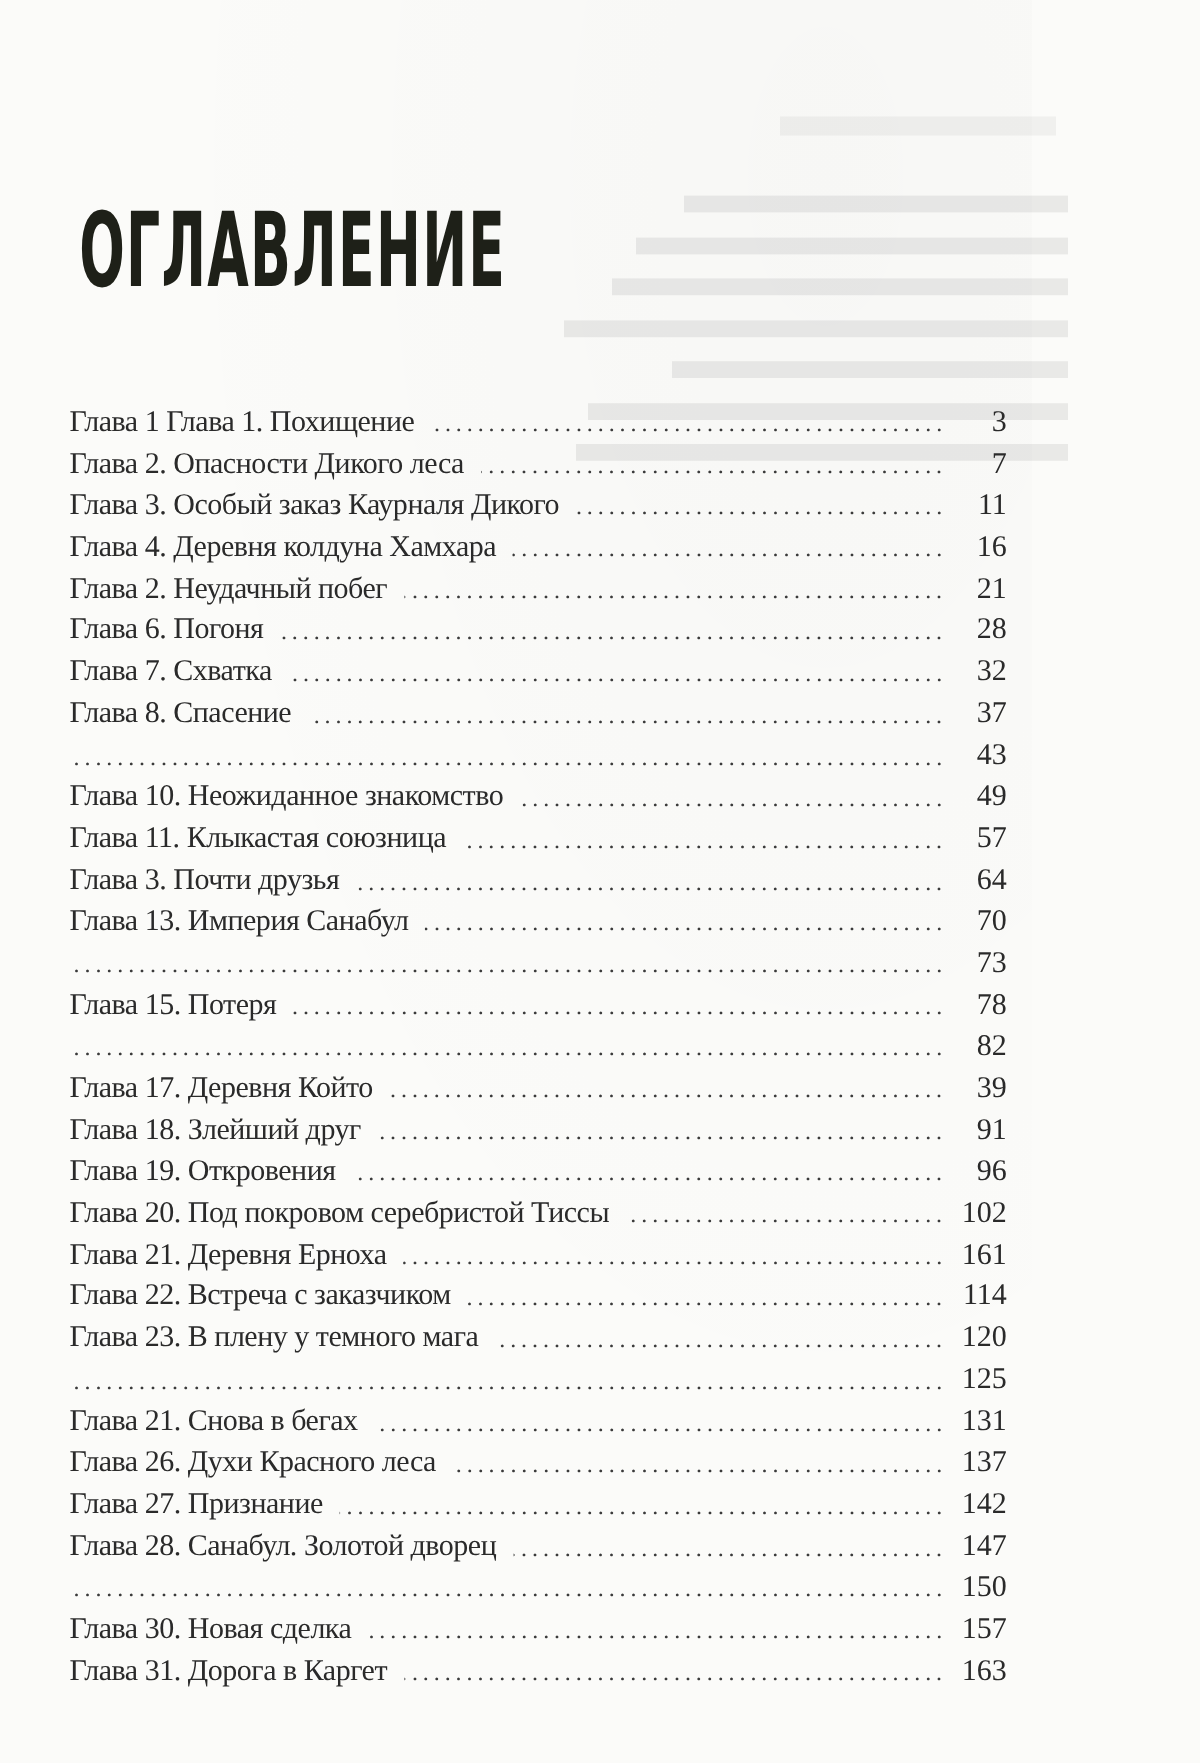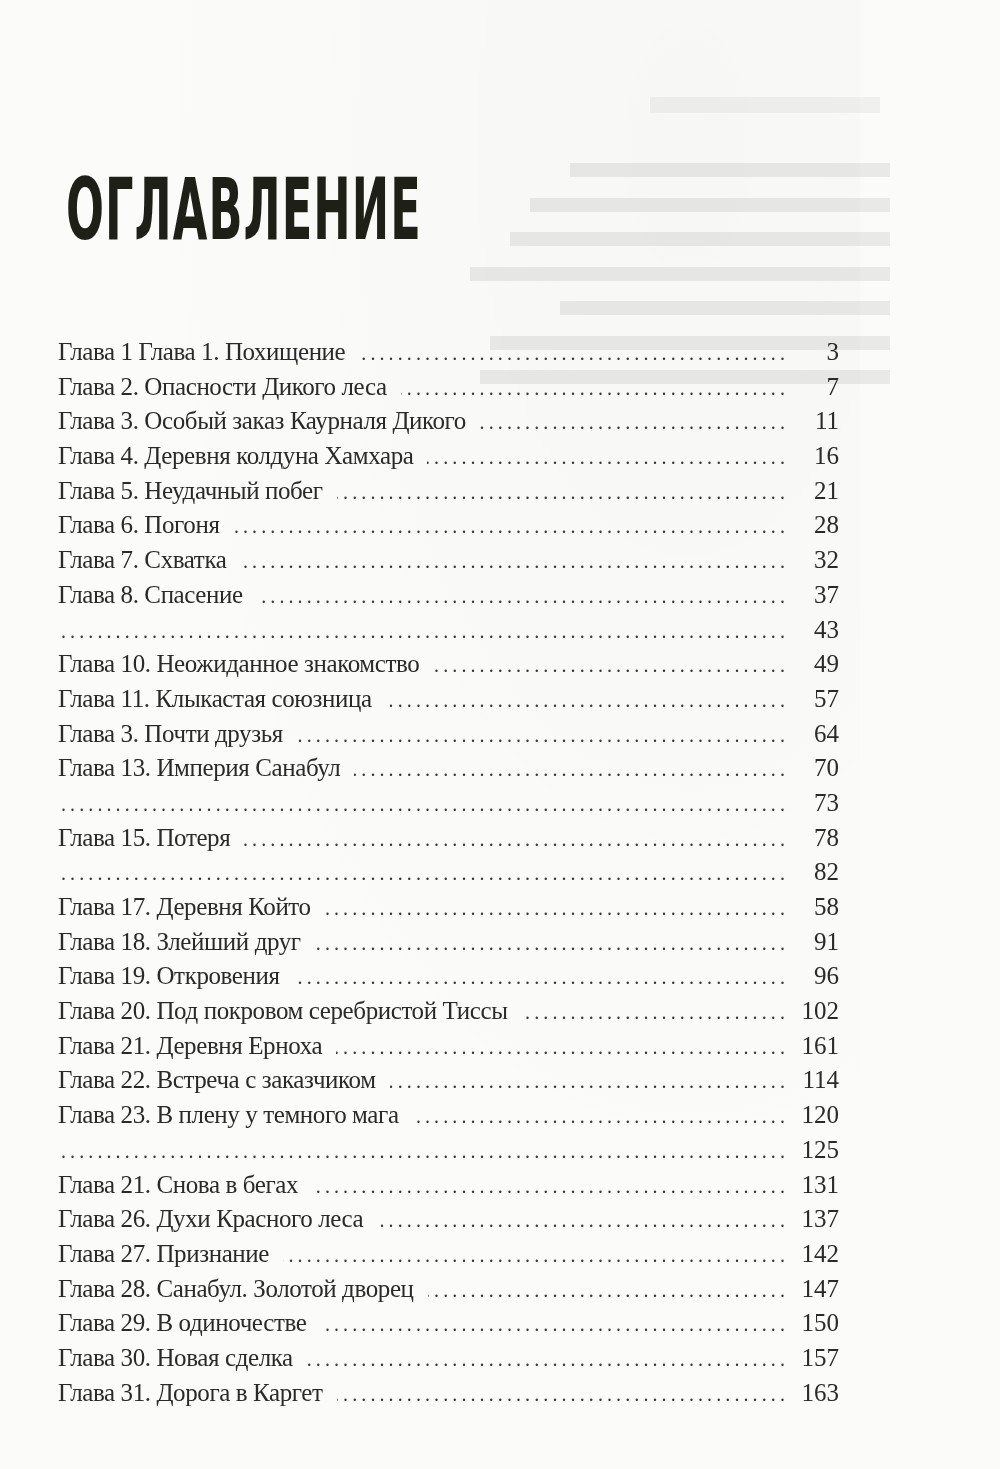--- a/index.html
+++ b/index.html
@@ -158,21 +158,21 @@
     <span class="toc-label">Глава 3. Особый заказ Каурналя Дикого</span>
     <span class="toc-dots">..................................................................................</span>
     <span class="toc-page">11</span>
   </div>
       <div class="toc-row">
     <span class="toc-label">Глава 4. Деревня колдуна Хамхара</span>
     <span class="toc-dots">..................................................................................</span>
     <span class="toc-page">16</span>
   </div>
       <div class="toc-row">
-    <span class="toc-label">Глава 5. Неудачный побег</span>
+    <span class="toc-label">Глава 2. Неудачный побег</span>
     <span class="toc-dots">..................................................................................</span>
     <span class="toc-page">21</span>
   </div>
       <div class="toc-row">
     <span class="toc-label">Глава 6. Погоня</span>
     <span class="toc-dots">..................................................................................</span>
     <span class="toc-page">28</span>
   </div>
       <div class="toc-row">
     <span class="toc-label">Глава 7. Схватка</span>
@@ -217,21 +217,21 @@
     <span class="toc-dots">..................................................................................</span>
     <span class="toc-page">78</span>
   </div>
       <div class="toc-row">
     <span class="toc-dots">..................................................................................</span>
     <span class="toc-page">82</span>
   </div>
       <div class="toc-row">
     <span class="toc-label">Глава 17. Деревня Който</span>
     <span class="toc-dots">..................................................................................</span>
-    <span class="toc-page">58</span>
+    <span class="toc-page">39</span>
   </div>
       <div class="toc-row">
     <span class="toc-label">Глава 18. Злейший друг</span>
     <span class="toc-dots">..................................................................................</span>
     <span class="toc-page">91</span>
   </div>
       <div class="toc-row">
     <span class="toc-label">Глава 19. Откровения</span>
     <span class="toc-dots">..................................................................................</span>
     <span class="toc-page">96</span>
@@ -274,21 +274,20 @@
     <span class="toc-label">Глава 27. Признание</span>
     <span class="toc-dots">..................................................................................</span>
     <span class="toc-page">142</span>
   </div>
       <div class="toc-row">
     <span class="toc-label">Глава 28. Санабул. Золотой дворец</span>
     <span class="toc-dots">..................................................................................</span>
     <span class="toc-page">147</span>
   </div>
       <div class="toc-row">
-    <span class="toc-label">Глава 29. В одиночестве</span>
     <span class="toc-dots">..................................................................................</span>
     <span class="toc-page">150</span>
   </div>
       <div class="toc-row">
     <span class="toc-label">Глава 30. Новая сделка</span>
     <span class="toc-dots">..................................................................................</span>
     <span class="toc-page">157</span>
   </div>
       <div class="toc-row">
     <span class="toc-label">Глава 31. Дорога в Каргет</span>

